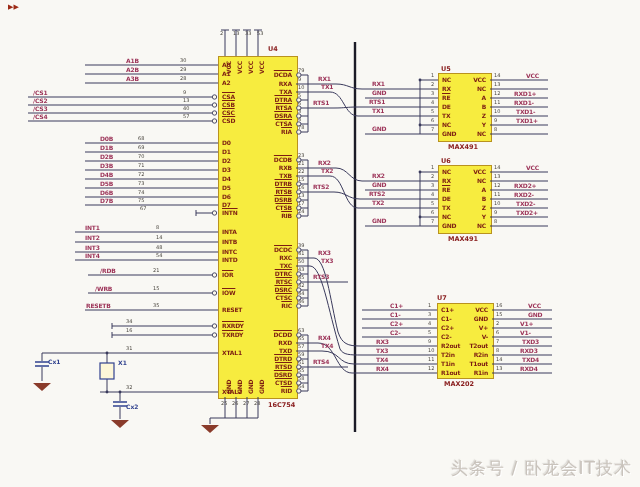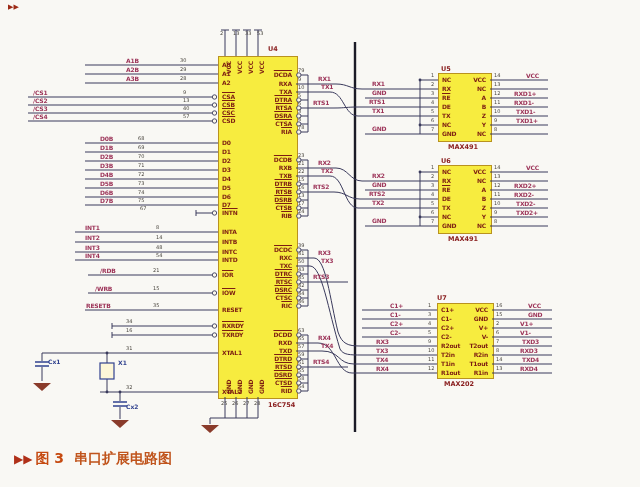--- a/index.html
+++ b/index.html
@@ -434,18 +434,16 @@
       <span class="lbl net" style="left: 520px; top: 348px;">RXD3</span>
       <span class="lbl net" style="left: 522px; top: 357px;">TXD4</span>
       <span class="lbl net" style="left: 520px; top: 366px;">RXD4</span>
       <span class="lbl cmp" style="left: 48px; top: 359px;">Cx1</span>
       <span class="lbl cmp" style="left: 118px; top: 360px;">X1</span>
       <span class="lbl cmp" style="left: 126px; top: 404px;">Cx2</span>
     </div>
 
   <span id="corner">▶▶</span>
 
-  <div id="caption">
-    <span class="mk">▶▶</span><span class="fig">图 3</span><span>串口扩展电路图</span>
-  </div>
-
+
+  <div id="watermark">头条号 / 卧龙会IT技术</div>
 
 </div>
 
 </body></html>

